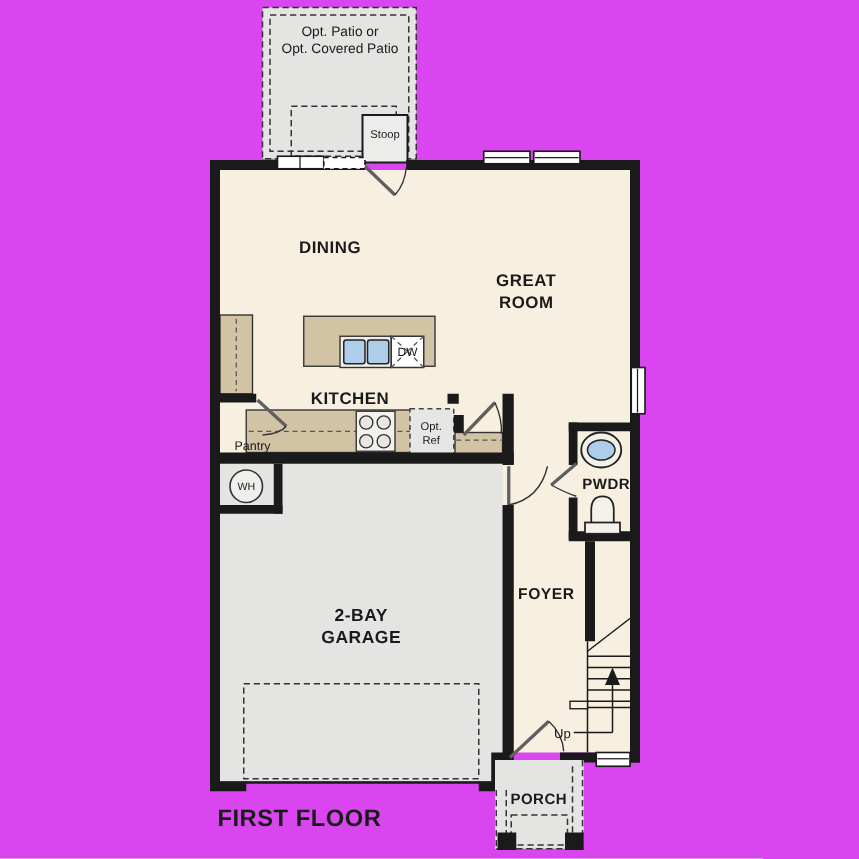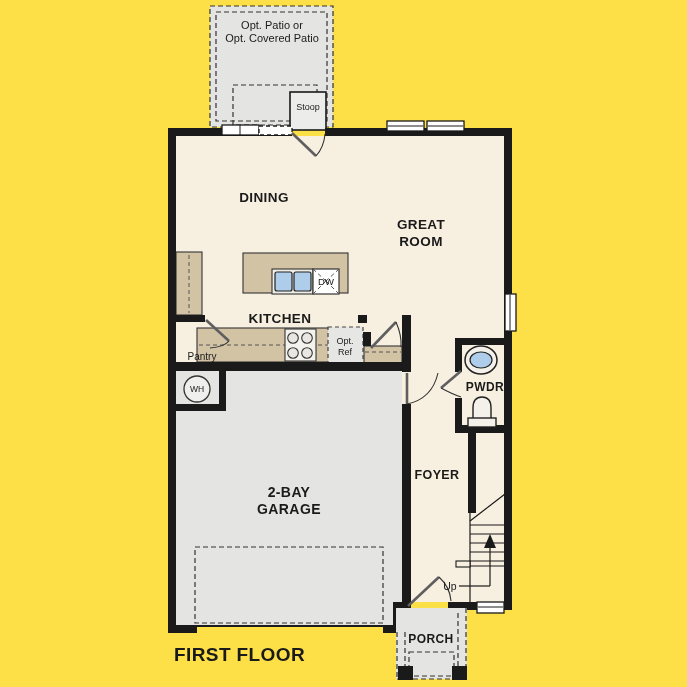--- a/index.html
+++ b/index.html
@@ -1,16 +1,16 @@
 <!DOCTYPE html>
 <html><head>
 <meta charset="utf-8">
 <style>
   html,body { margin:0; padding:0; background:#ffffff; }
-  .stage { width:687px; height:687px; position:relative; background:#fde047; overflow:hidden; }
+  .stage { width:687px; height:687px; position:relative; background:#d946ef; overflow:hidden; }
   svg { display:block; }
   .wall  { fill:#1a1a1a; }
   .win   { fill:#ffffff; stroke:#1a1a1a; stroke-width:1.3; }
   .winline { stroke:#1a1a1a; stroke-width:1; }
   .tan   { fill:#d2c3a5; stroke:#333333; stroke-width:1.1; }
   .gray  { fill:#e4e4e2; }
   .cream { fill:#f7efe0; }
   .dash  { stroke:#333333; stroke-width:1.2; fill:none; stroke-dasharray:5 3; }
   .dashlite { stroke:#555555; stroke-width:1; fill:none; stroke-dasharray:4 3; }
   .leaf  { stroke:#5f5f5f; stroke-width:2.6; fill:none; }

